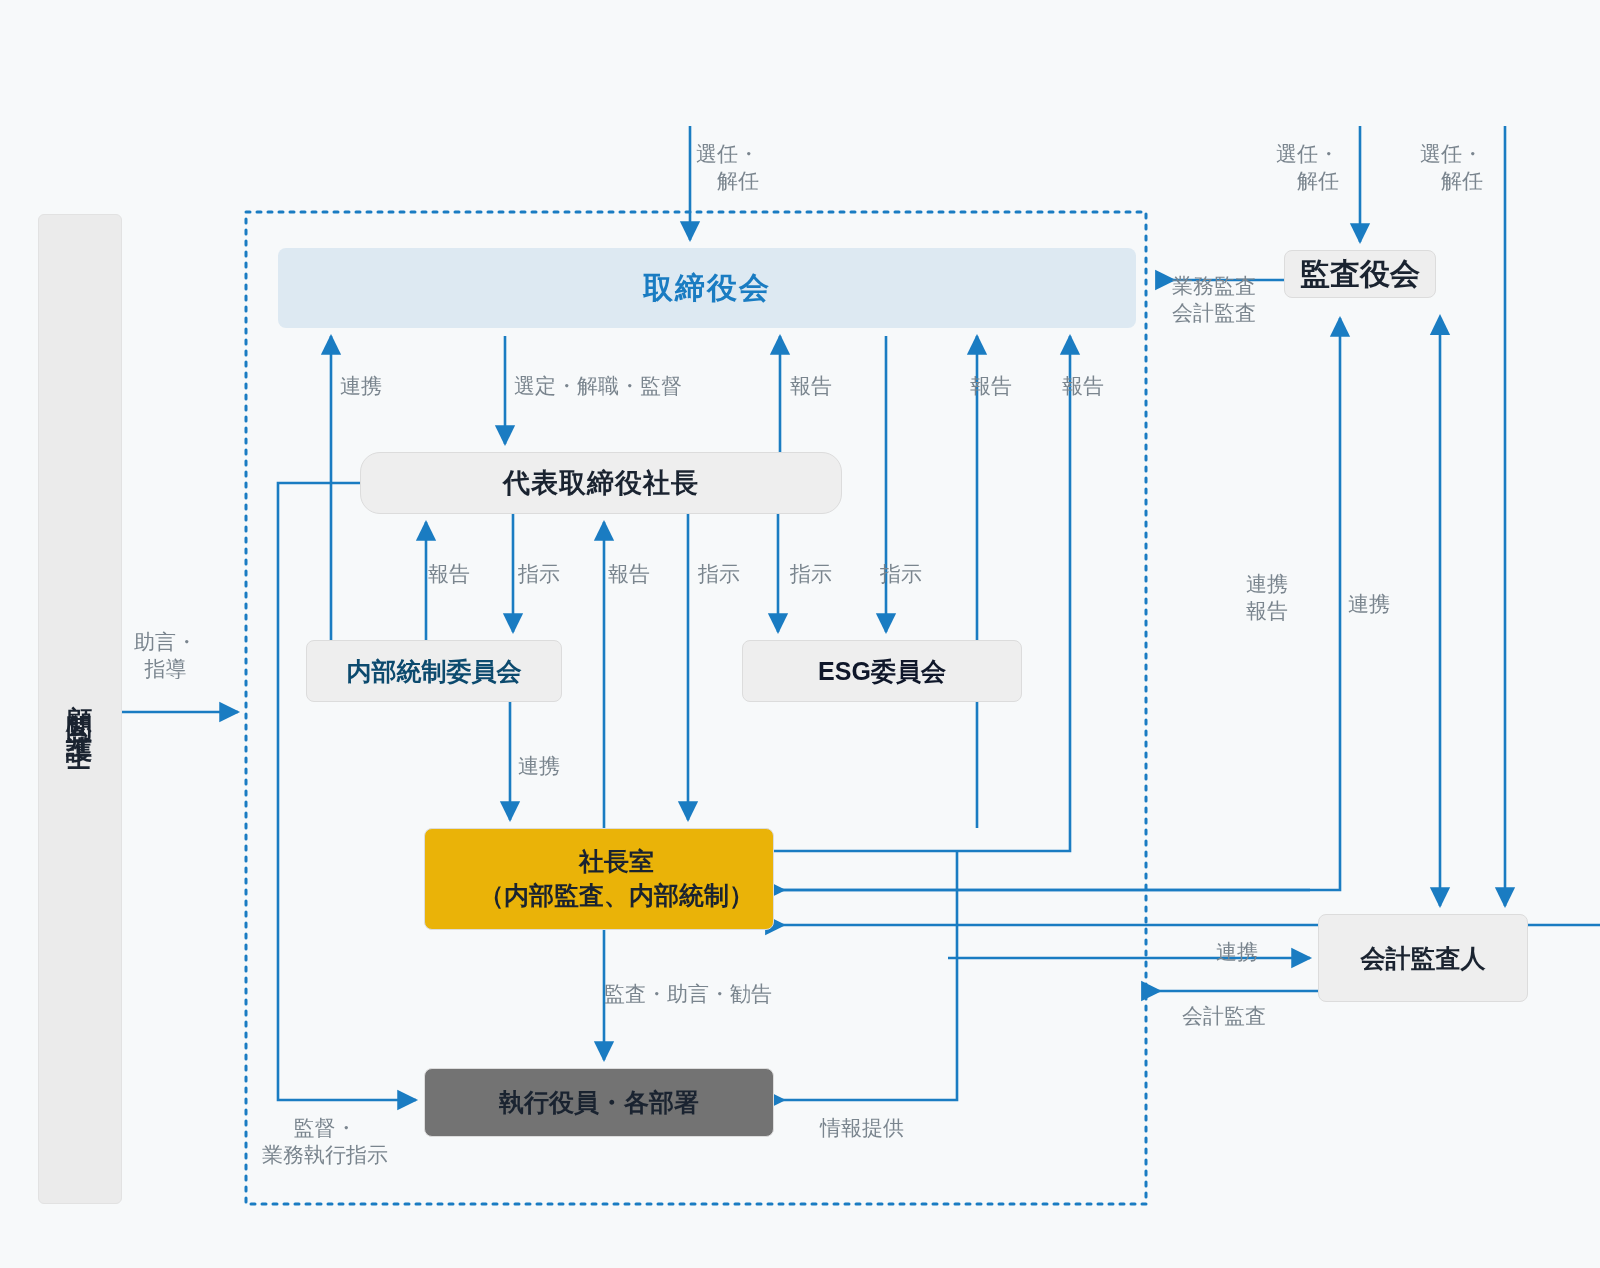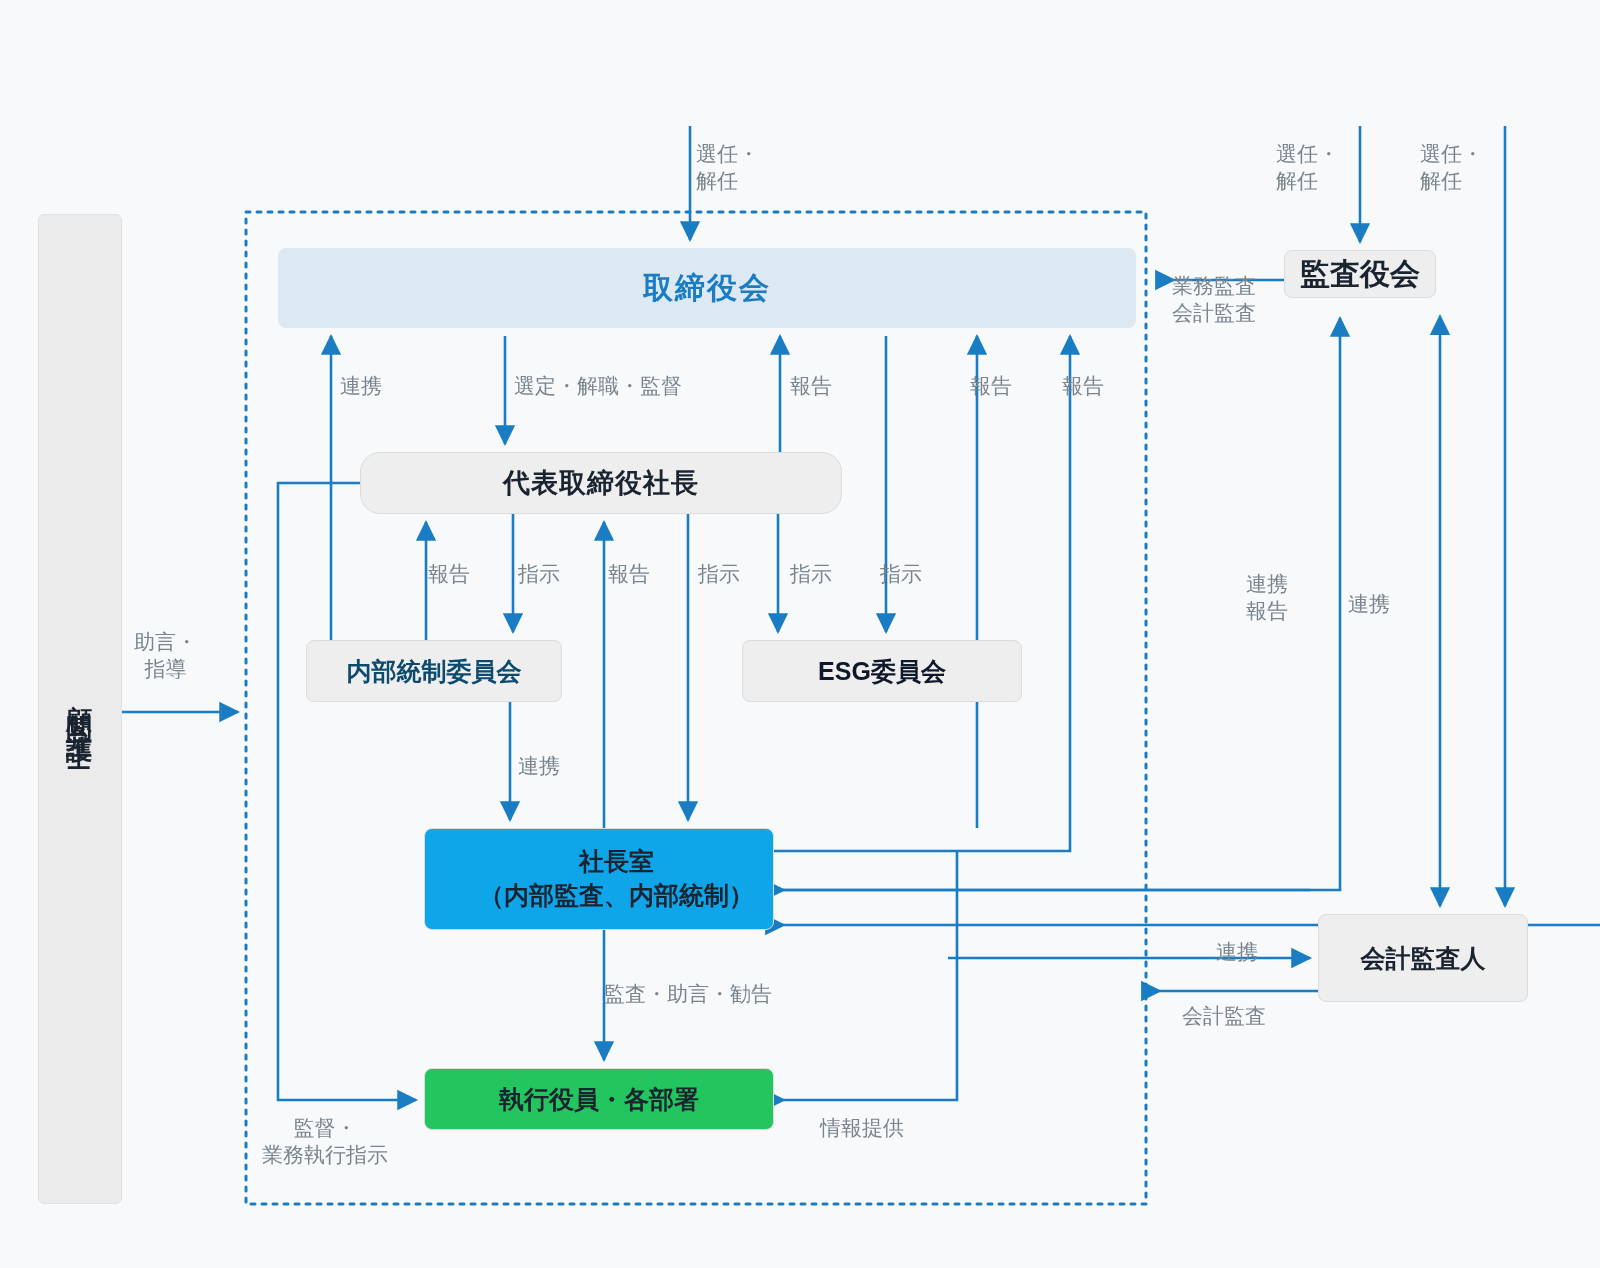--- a/index.html
+++ b/index.html
@@ -35,27 +35,27 @@
     background:#eeeeee;border:1px solid #dcdcdc;border-radius:8px;
     color:#0c4a6e;font-size:25px;font-weight:bold;
   }
   .n-esg{
     left:742px;top:640px;width:280px;height:62px;
     background:#eeeeee;border:1px solid #dcdcdc;border-radius:8px;
     color:#0f172a;font-size:25px;font-weight:bold;
   }
   .n-presoffice{
     left:424px;top:828px;width:350px;height:102px;
-    background:#0ea5e9;border:1px solid #dcdcdc;border-radius:8px;
+    background:#eab308;border:1px solid #dcdcdc;border-radius:8px;
     flex-direction:column;line-height:1.35;
     color:#1a2330;font-size:25px;font-weight:bold;padding-left:35px;
   }
   .n-exec{
-    left:424px;top:1068px;width:350px;height:62px;
-    background:#22c55e;border:1px solid #dcdcdc;border-radius:8px;
+    left:424px;top:1068px;width:350px;height:69px;
+    background:#737373;border:1px solid #dcdcdc;border-radius:8px;
     color:#1a2330;font-size:25px;font-weight:bold;
   }
   .n-kansa{
     left:1284px;top:250px;width:152px;height:48px;
     background:#eeeeee;border:1px solid #dcdcdc;border-radius:8px;
     color:#1a2330;font-size:30px;font-weight:bold;
   }
   .n-kaikei{
     left:1318px;top:914px;width:210px;height:88px;
     background:#eeeeee;border:1px solid #dcdcdc;border-radius:8px;
@@ -65,21 +65,21 @@
     left:38px;top:214px;width:84px;height:990px;
     background:#ebebeb;border:1px solid #e2e2e2;border-radius:6px;
     color:#1a2330;font-size:26px;font-weight:bold;
     writing-mode:vertical-rl;text-orientation:upright;letter-spacing:10px;
   }
 
   .lbl{
     position:absolute;color:#7a858e;font-size:21px;line-height:1.3;
     white-space:pre;text-align:center;
   }
-  .lbl.left{text-align:left;}
+  .lbl.left{text-align:right;}
 </style>
 </head>
 <body>
 
 <div id="stage">
 
   <svg class="edges" viewBox="0 0 1600 1268">
     <defs>
       <marker id="ah" markerWidth="9" markerHeight="9" refX="7.2" refY="4.5" orient="auto" markerUnits="strokeWidth">
         <path d="M0,0.6 L8,4.5 L0,8.4 z" fill="#1a7cc2"></path>

